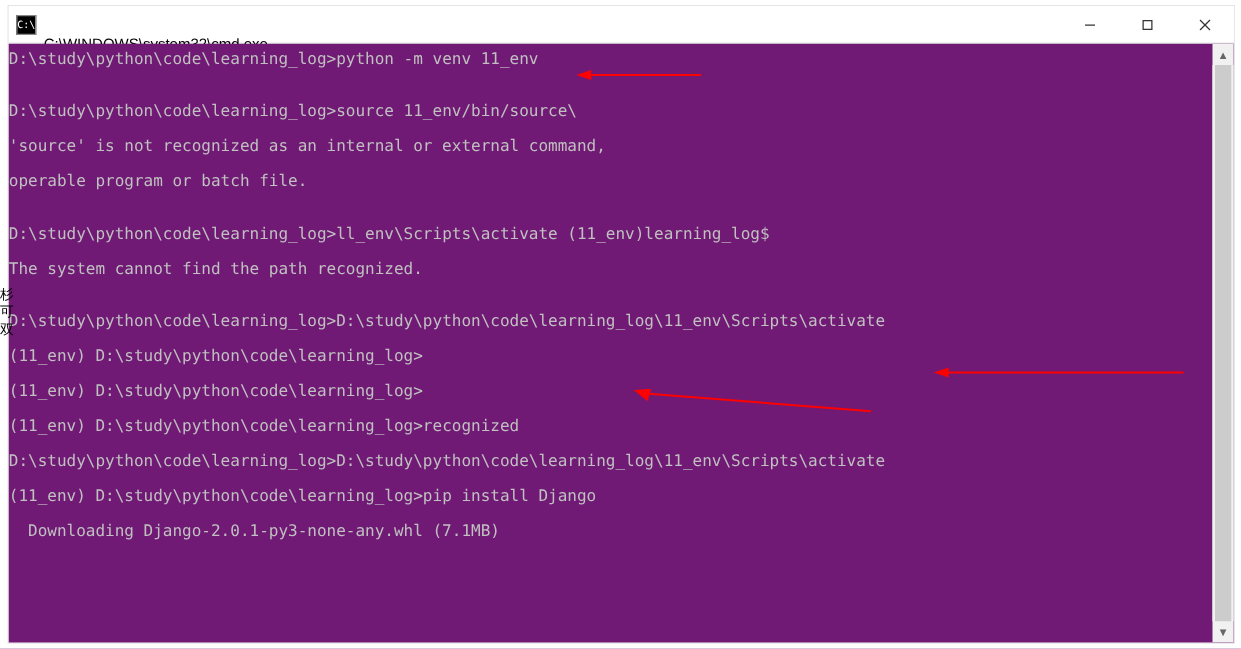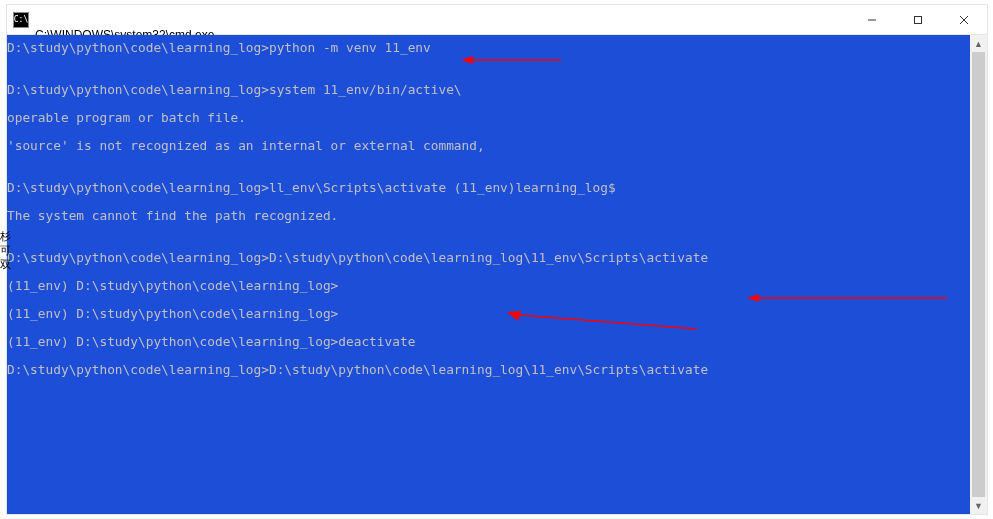--- a/index.html
+++ b/index.html
@@ -61,21 +61,21 @@
     height: 100%;
     display: flex;
     align-items: center;
     justify-content: center;
     color: #555;
     font-size: 12px;
   }
   .win-btn svg { display: block; }
   .console-body {
     flex: 1;
-    background: #1d4ed8;
+    background: #701a75;
     position: relative;
     overflow: hidden;
   }
   .scrollbar {
     position: absolute;
     right: 0;
     top: 0;
     bottom: 0;
     width: 17px;
     background: #f1f1f1;
@@ -157,32 +157,34 @@
             <line x1="1" y1="1" x2="9" y2="9" stroke="#333" stroke-width="1"></line>
             <line x1="9" y1="1" x2="1" y2="9" stroke="#333" stroke-width="1"></line>
           </svg>
       </div>
     </div>
   </div>
 
   <div class="console-body">
 <pre class="console"><span class="line"><span>D:\study\python\code\learning_log&gt;</span><span>python -m venv 11_env</span></span>
 <span class="line"></span>
-<span class="line"><span>D:\study\python\code\learning_log&gt;</span><span>system 11_env/bin/active\</span></span>
+<span class="line"><span>D:\study\python\code\learning_log&gt;</span><span>source 11_env/bin/source\</span></span>
+<span class="line">'source' is not recognized as an internal or external command,</span>
 <span class="line">operable program or batch file.</span>
-<span class="line">'source' is not recognized as an internal or external command,</span>
 <span class="line"></span>
 <span class="line"><span>D:\study\python\code\learning_log&gt;</span><span>ll_env\Scripts\activate (11_env)learning_log$</span></span>
 <span class="line">The system cannot find the path recognized.</span>
 <span class="line"></span>
 <span class="line"><span>D:\study\python\code\learning_log&gt;</span><span>D:\study\python\code\learning_log\11_env\Scripts\activate</span></span>
 <span class="line"><span>(11_env) D:\study\python\code\learning_log&gt;</span><span></span></span>
 <span class="line"><span>(11_env) D:\study\python\code\learning_log&gt;</span><span></span></span>
-<span class="line"><span>(11_env) D:\study\python\code\learning_log&gt;</span><span>deactivate</span></span>
+<span class="line"><span>(11_env) D:\study\python\code\learning_log&gt;</span><span>recognized</span></span>
 <span class="line"><span>D:\study\python\code\learning_log&gt;</span><span>D:\study\python\code\learning_log\11_env\Scripts\activate</span></span>
+<span class="line"><span>(11_env) D:\study\python\code\learning_log&gt;</span><span>pip install Django</span></span>
+<span class="line">  Downloading Django-2.0.1-py3-none-any.whl (7.1MB)</span>
 
 
 
 
 
 <span class="line"></span>
 
 </pre>
 
     <svg class="arrow" style="left:454px;top:19px;width:100px;height:12px" viewBox="0 0 100 12">

